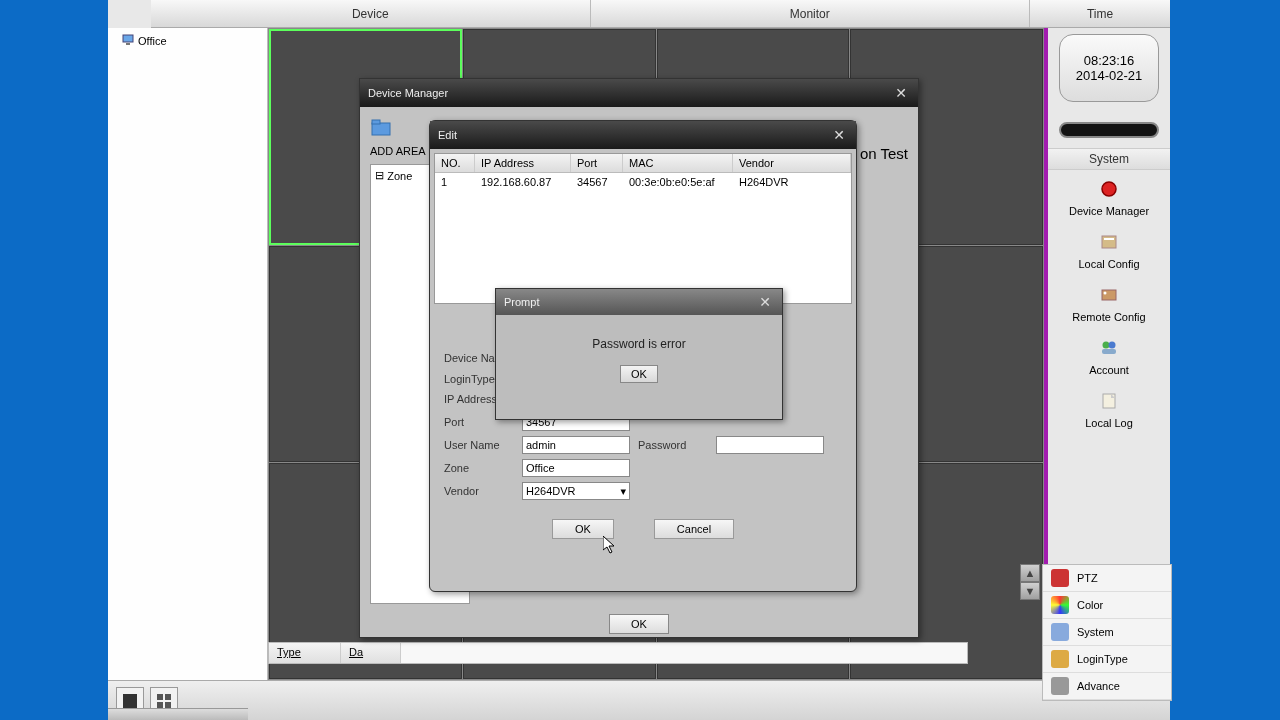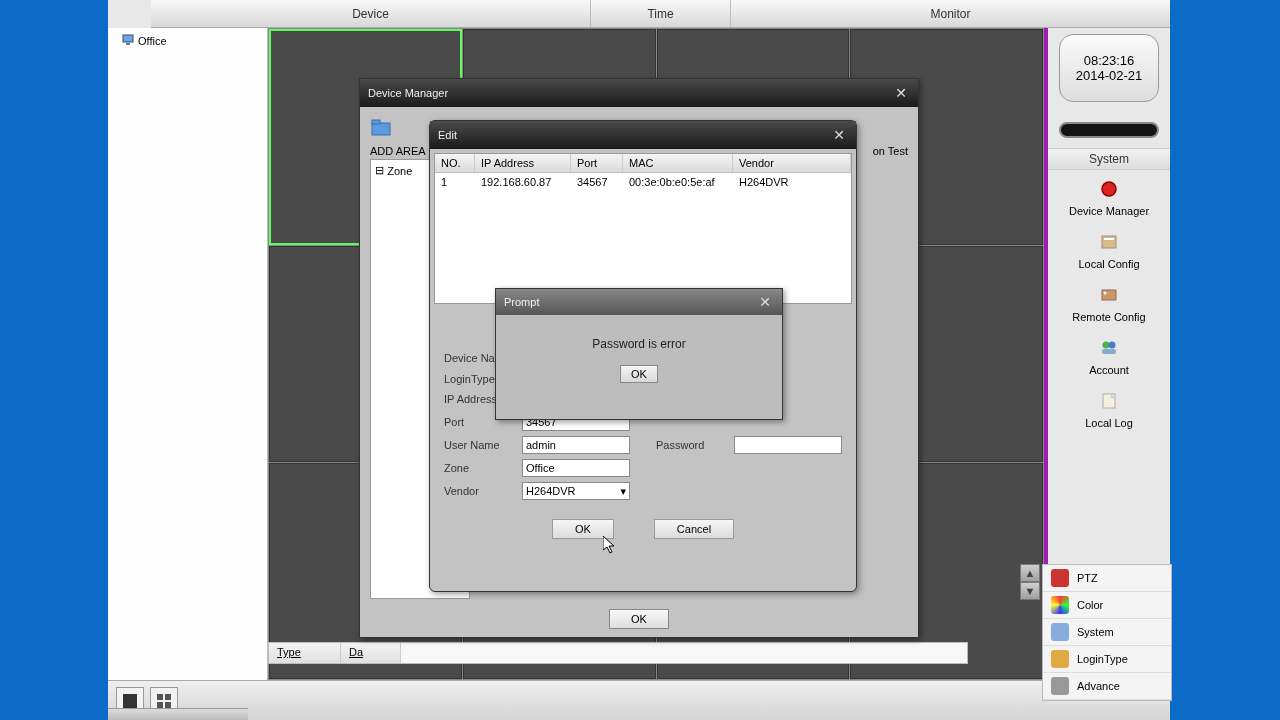--- a/index.html
+++ b/index.html
@@ -61,21 +61,21 @@
 .ed-form { padding: 6px 14px; }
 .ed-field { display: flex; align-items: center; gap: 8px; margin: 5px 0; }
 .ed-field label { width: 70px; font-size: 11px; color: #333; }
 .ed-input { width: 108px; height: 18px; border: 1px solid #888; background: #fff; padding: 0 3px; font-size: 11px; }
 .ed-input.disabled { background: #ddd; color: #888; }
 .ed-select { width: 108px; height: 18px; border: 1px solid #888; background: #fff; padding: 0 3px; font-size: 11px; display: flex; align-items: center; justify-content: space-between; }
 .ed-form-btns { display: flex; justify-content: center; gap: 40px; padding-top: 14px; }
 .ed-form-btn { padding: 3px 22px; border: 1px solid #999; background: linear-gradient(#f6f6f6, #dcdcdc); }
 .ed-radios { display: flex; gap: 14px; font-size: 11px; color: #888; }
 .ed-radio { display: flex; align-items: center; gap: 3px; }
-.ed-pw-label { margin-left: 18px; font-size: 11px; }
+.ed-pw-label { margin-left: 0; font-size: 11px; }
 
 
 .pr { left: 495px; top: 288px; width: 288px; height: 132px; background: #bdbdbd; }
 .pr-title { background: linear-gradient(#888, #555); color: #f0f0f0; padding: 4px 8px; display: flex; justify-content: space-between; align-items: center; font-size: 12px; }
 .pr-body { display: flex; flex-direction: column; align-items: center; justify-content: flex-end; padding: 10px 8px; gap: 14px; }
 .pr-msg { font-size: 12px; color: #222; padding-top: 12px; }
 .pr-ok { padding: 2px 10px; border: 1px solid #888; background: linear-gradient(#f4f4f4, #d8d8d8); font-size: 11px; }
 
 .cursor-arrow { position: absolute; left: 603px; top: 536px; width: 14px; height: 18px; pointer-events: none; }
 
@@ -83,22 +83,22 @@
 
 .scroll-arrows { position: absolute; display:flex; flex-direction:column; }
 .sa { width:20px; height:18px; background:linear-gradient(#d0d0d0,#a0a0a0); border:1px solid #777; display:flex; align-items:center; justify-content:center; color:#444; }
 </style>
 </head>
 <body>
 
 <div class="app">
   <div class="top-tabs">
     <div class="tab">Device</div>
+    <div class="tab">Monitor</div>
     <div class="tab tab-time">Time</div>
-    <div class="tab">Monitor</div>
   </div>
 
   <div class="content">
     <div class="device-tree">
       <div class="tree-node">
         <span>
           <svg width="12" height="12">
               <rect x="1" y="1" width="10" height="7" fill="#6aa7e8" stroke="#447"></rect>
               <rect x="4" y="9" width="4" height="2" fill="#777"></rect>
             </svg>
@@ -234,21 +234,21 @@
   </div>
   <div class="dm-body">
     <div style="display:flex; gap:8px; padding-bottom:4px; align-items:center">
       <svg width="22" height="22">
           <rect x="2" y="6" width="18" height="12" fill="#5c9adf" stroke="#3470b0"></rect>
           <rect x="2" y="3" width="8" height="4" fill="#5c9adf" stroke="#3470b0"></rect>
         </svg>
     </div>
     <div style="display:flex; justify-content:space-between; padding:2px 0;">
       <span style="font-size:11px">ADD AREA</span>
-      <span style="font-size:11px">on  Test</span>
+      <span style="font-size:15px">on  Test</span>
     </div>
     <div class="dm-tree-area">
       <div class="dm-tree">
         <div style="display:flex; align-items:center; gap:3px;">
           <span>⊟</span>
           <span>Zone</span>
         </div>
       </div>
     </div>
     <button class="dm-ok">OK</button>

